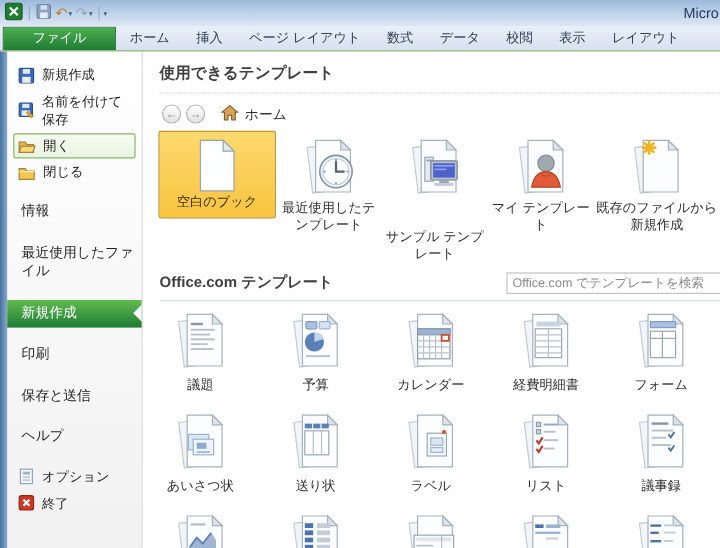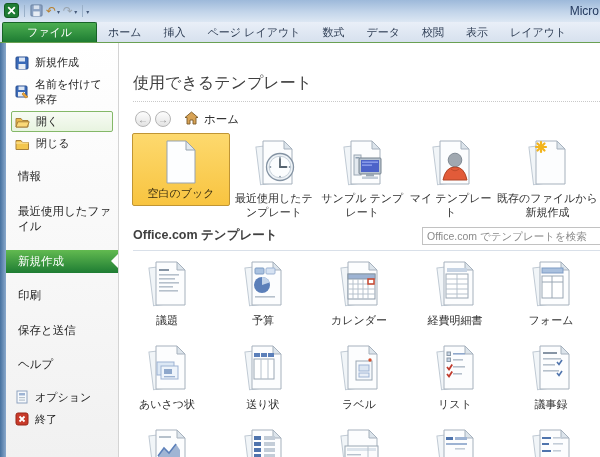--- a/index.html
+++ b/index.html
@@ -61,21 +61,21 @@
   .navitem.selected::after {
     content:""; position:absolute; right:0; top:50%; margin-top:-7px;
     border-top:7px solid transparent; border-bottom:7px solid transparent;
     border-right:7px solid #fdfdfd;
   }
   .footer-cmds { margin-top:10px; }
   
   .content { flex:1; background:#fff; padding-top:9px; overflow:hidden; position:relative; }
   .content-header {
     margin-left:14px; padding-bottom:7px; border-bottom:1px dotted #c9c9c9;
-    font-size:16px; font-weight:normal; color:#404040;margin-top:21px;
+    font-size:13px; font-weight:bold; color:#404040;
   }
   .navrow { display:flex; align-items:center; margin:8px 0 1px 16px; height:18px; }
   .navbtn {
     width:16px; height:16px; border-radius:50%;
     background:linear-gradient(#fdfdfd,#e3e3e3); border:1px solid #b5b5b5;
     color:#909090; font-size:10px; display:flex; align-items:center; justify-content:center;
     margin-right:4px;
   }
   .home { margin-left:9px; display:flex; align-items:center; }
   .home-label { font-size:11.5px; color:#2f2f2f; margin-left:5px; }
@@ -266,21 +266,21 @@
                   <circle cx="21.4" cy="30" r="0.9"></circle>
                 </g>
                 <g stroke="#55636f" stroke-width="1.8" stroke-linecap="round">
                   <line x1="31" y1="30" x2="31" y2="22"></line>
                   <line x1="31" y1="30" x2="37.5" y2="30"></line>
                 </g>
               </svg>
             </div>
             <div class="tlabel">最近使用したテンプレート</div>
           </div>
-          <div class="top-item" style="width: 94px;">
+          <div class="top-item" style="width: 94px; gap: 24px;">
             <div class="ticon">
               <svg width="50" height="52" viewBox="0 0 50 52">
                 <g transform="rotate(-7 25 26)">
                   <path d="M9 8 h21 l7 7 v31 h-28 z" fill="#f1f5f8" stroke="#c0cad4"></path>
                 </g>
                 <path d="M14 4 h21 l8 8 v35 h-29 z" fill="#fcfdfe" stroke="#a6b1bd"></path>
                 <path d="M35 4 l8 8 h-8 z" fill="#dce4eb" stroke="#a6b1bd"></path>
                 <rect x="17" y="18" width="7" height="20" fill="#e3e9ef" stroke="#9aa7b4"></rect>
                 <rect x="18.5" y="20" width="4" height="1.5" fill="#8fa0b0"></rect>
                 <rect x="22" y="21" width="22" height="16" rx="1" fill="#b8c4d0" stroke="#76838f"></rect>

